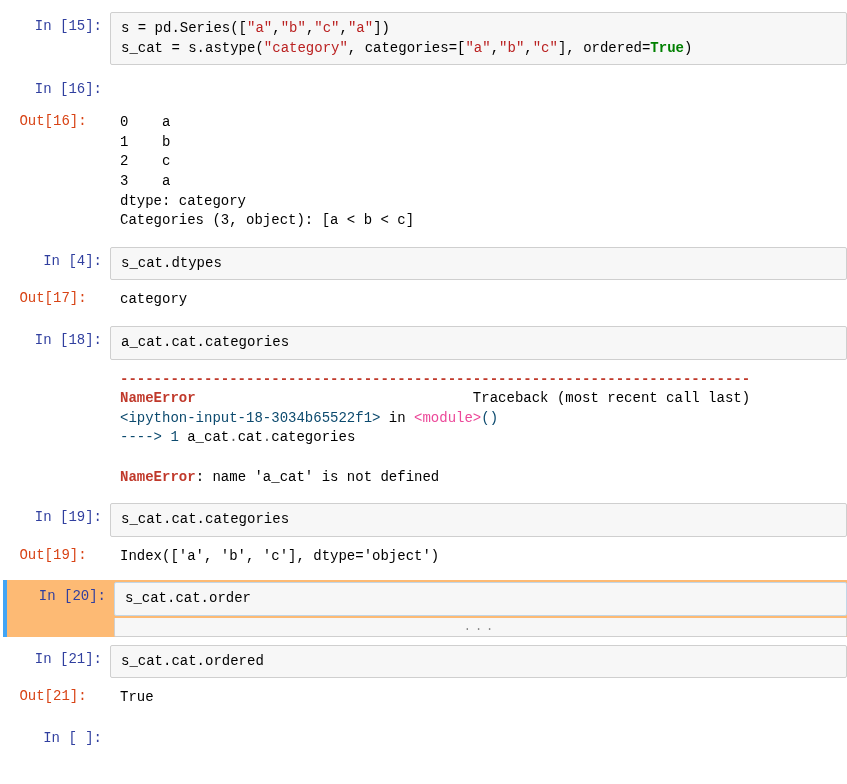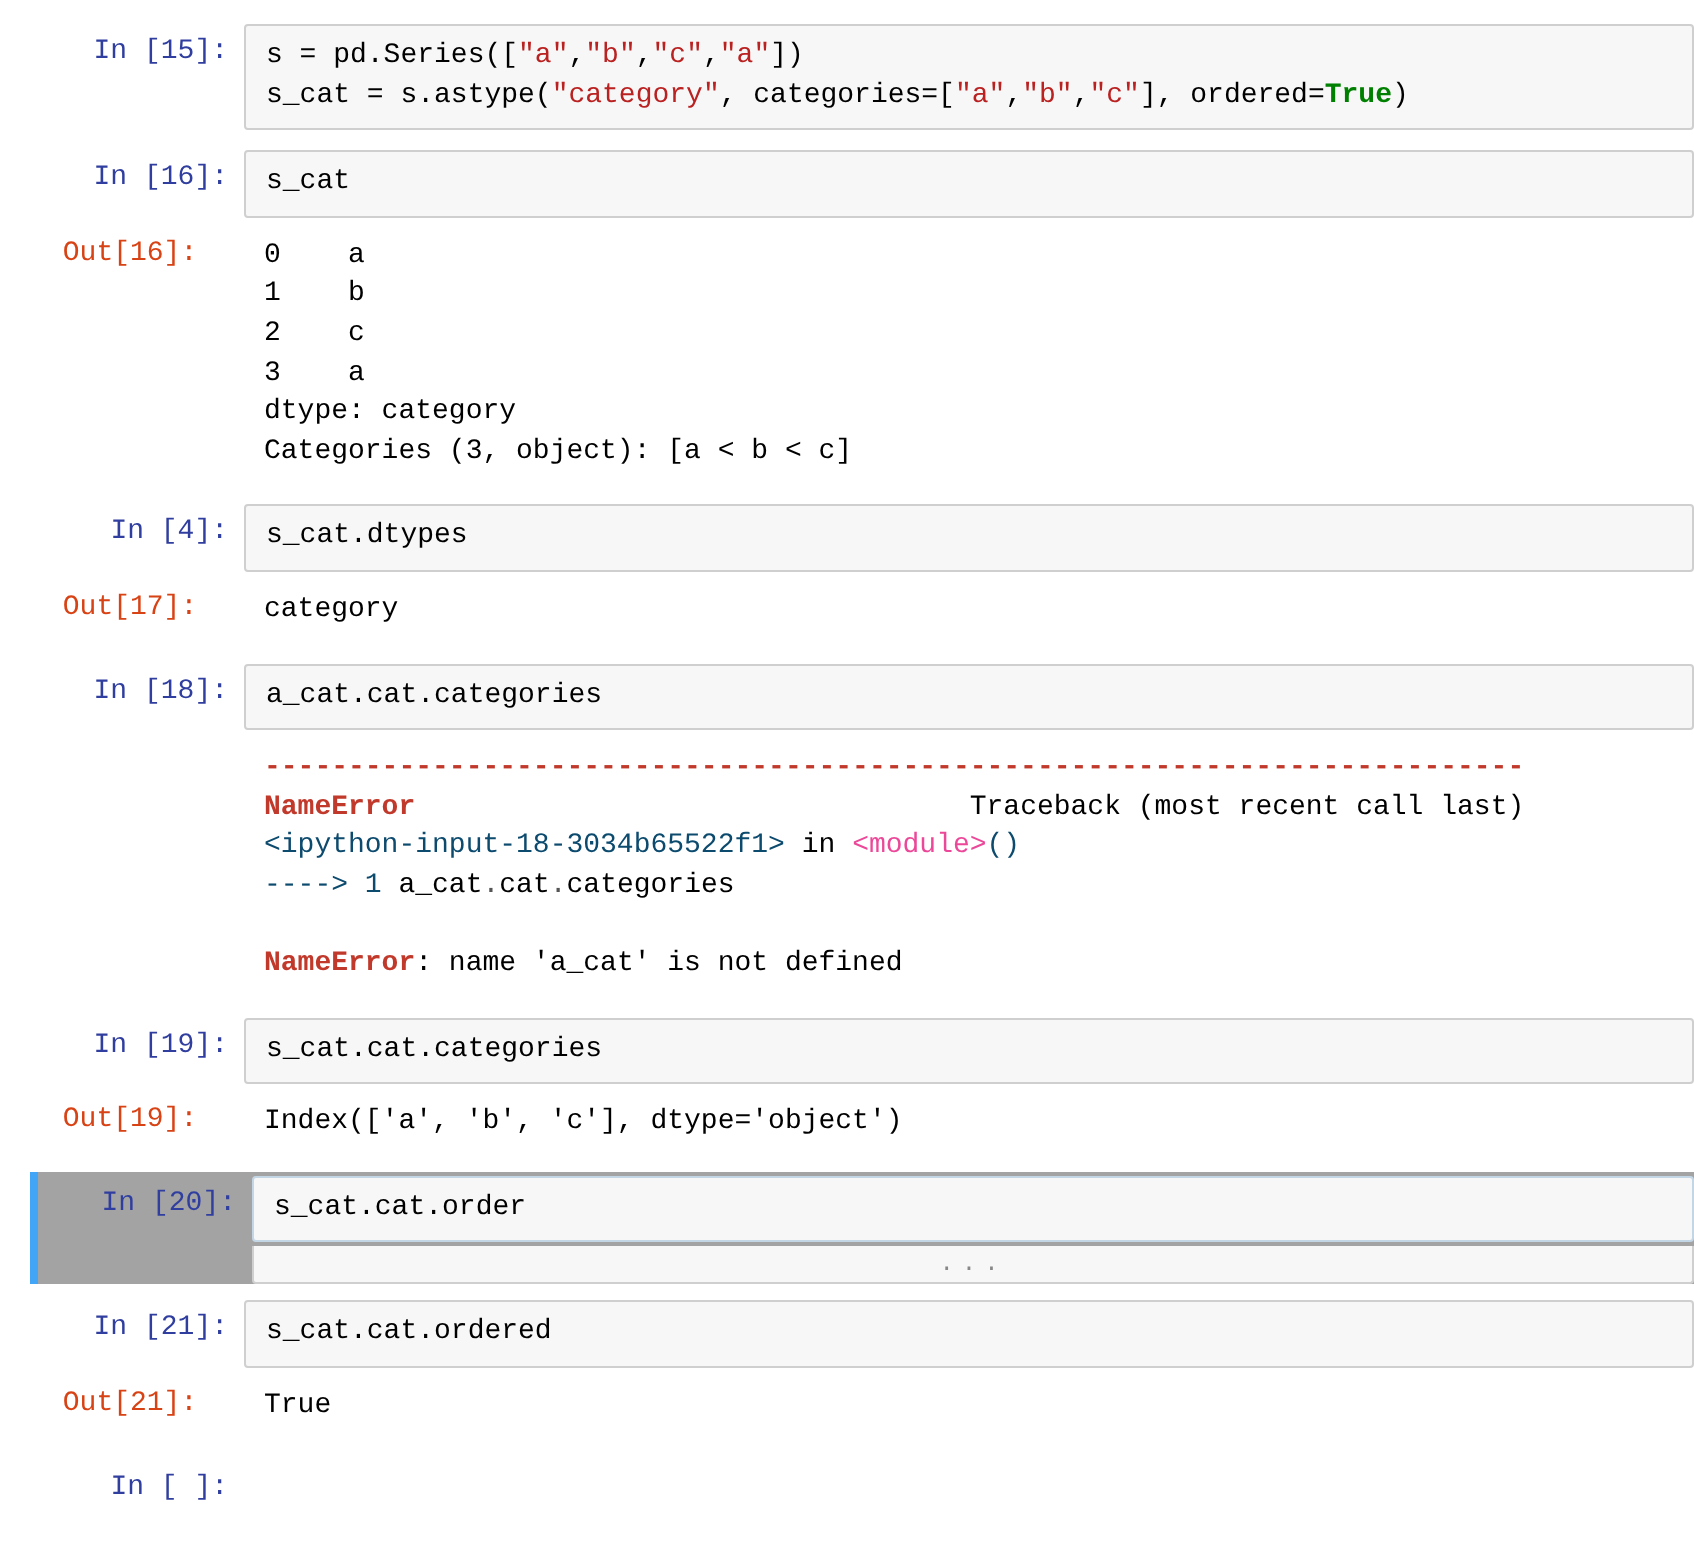--- a/index.html
+++ b/index.html
@@ -42,21 +42,21 @@
     border: 1px solid #cfcfcf;
     border-radius: 2px;
   }
   .output-content {
     background: transparent;
   }
   .selected {
     border-left: 4px solid #42A5F5;
     margin-left: -1px;
     padding-left: 1px;
-    background: #a3a3a3;
+    background: #fdba74;
   }
   .selected .input-content {
     border-color: #c2d6e6;
   }
   .ellipsis-bar {
     margin-left: 106px;
     background: #f7f7f7;
     border: 1px solid #cfcfcf;
     border-top: none;
     border-radius: 0 0 2px 2px;
@@ -66,39 +66,38 @@
     padding: 2px 0;
     letter-spacing: 4px;
   }
   
   .s-str { color: #BA2121; }
   .s-kw  { color: #008000; font-weight: bold; }
   .err-red { color: #C0392B; font-weight: bold; }
   .err-green { color: #0c4a6e; }
   .err-cyan { color: #ec4899; }
   .err-gray { color: #555; }
-  .wrapper { padding: 10px 0 10px 4px; margin-left: 12px; }
+  .wrapper { padding: 10px 0 10px 4px; }
   .gap { height: 6px; }
 </style>
 </head>
 <body>
 
 <div class="wrapper">
 
   <div class="cell">
     <div class="prompt in">In  [15]:</div>
     <div class="content input-content"><span>s = pd.Series([</span><span class="s-str">"a"</span><span>,</span><span class="s-str">"b"</span><span>,</span><span class="s-str">"c"</span><span>,</span><span class="s-str">"a"</span><span>])</span>
 <span>s_cat = s.astype(</span><span class="s-str">"category"</span><span>, categories=[</span><span class="s-str">"a"</span><span>,</span><span class="s-str">"b"</span><span>,</span><span class="s-str">"c"</span><span>], ordered=</span><span class="s-kw">True</span><span>)</span></div>
   </div>
 
   <div class="gap"></div>
 
   <div class="cell">
     <div class="prompt in">In  [16]:</div>
-    <div class="content input-content">s_cat</div>
   </div>
   <div class="cell">
     <div class="prompt out">Out[16]:</div>
     <div class="content output-content">0    a
 1    b
 2    c
 3    a
 dtype: category
 Categories (3, object): [a &lt; b &lt; c]</div>
   </div>

